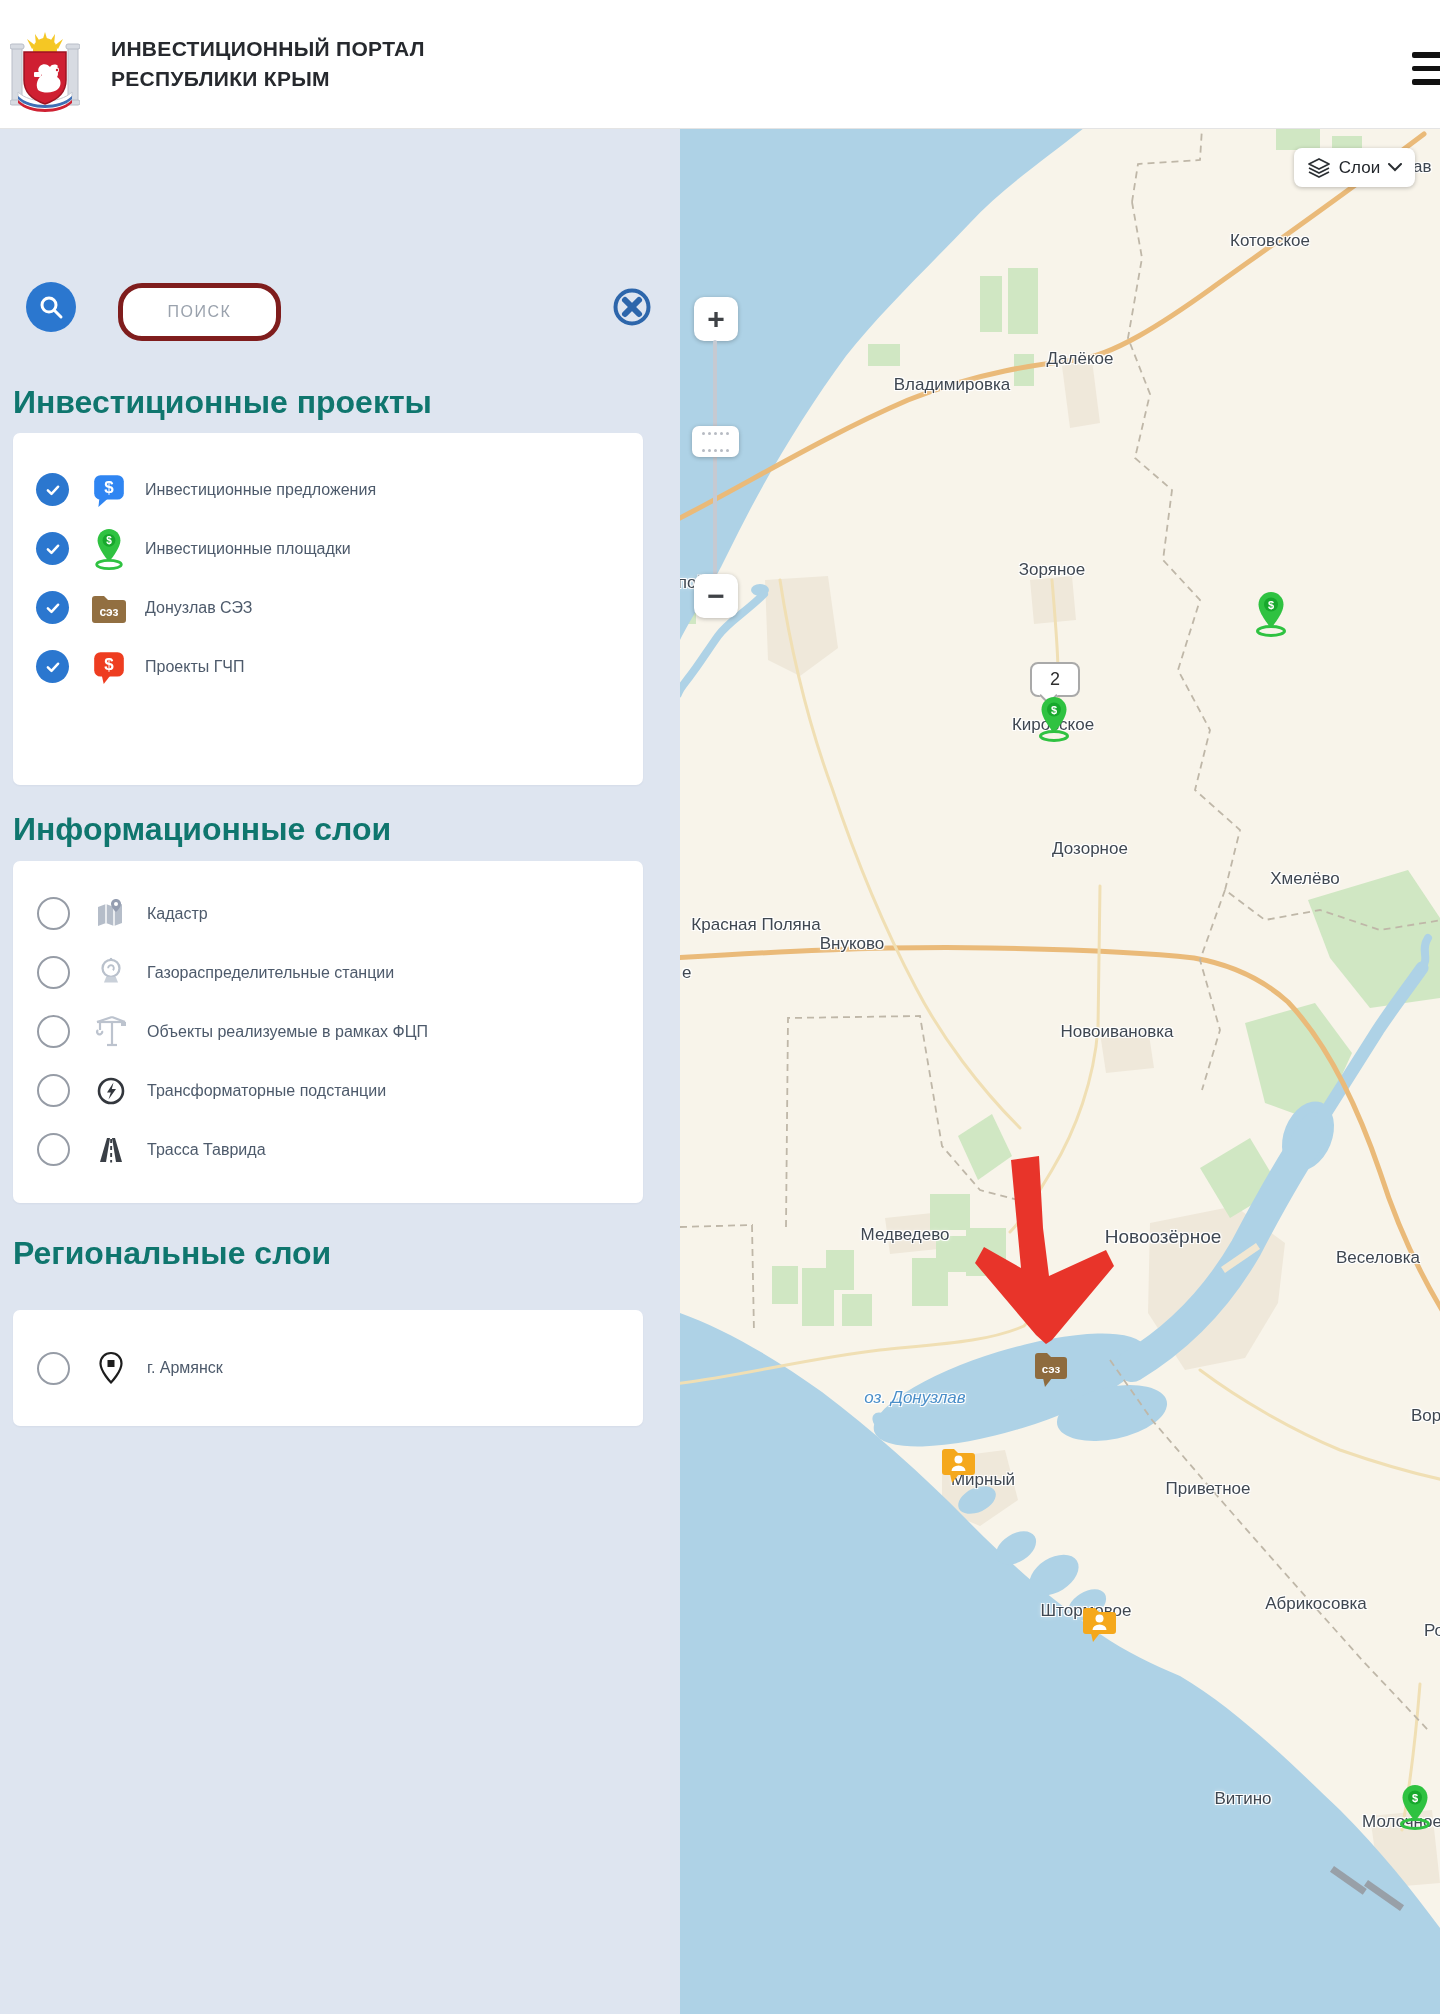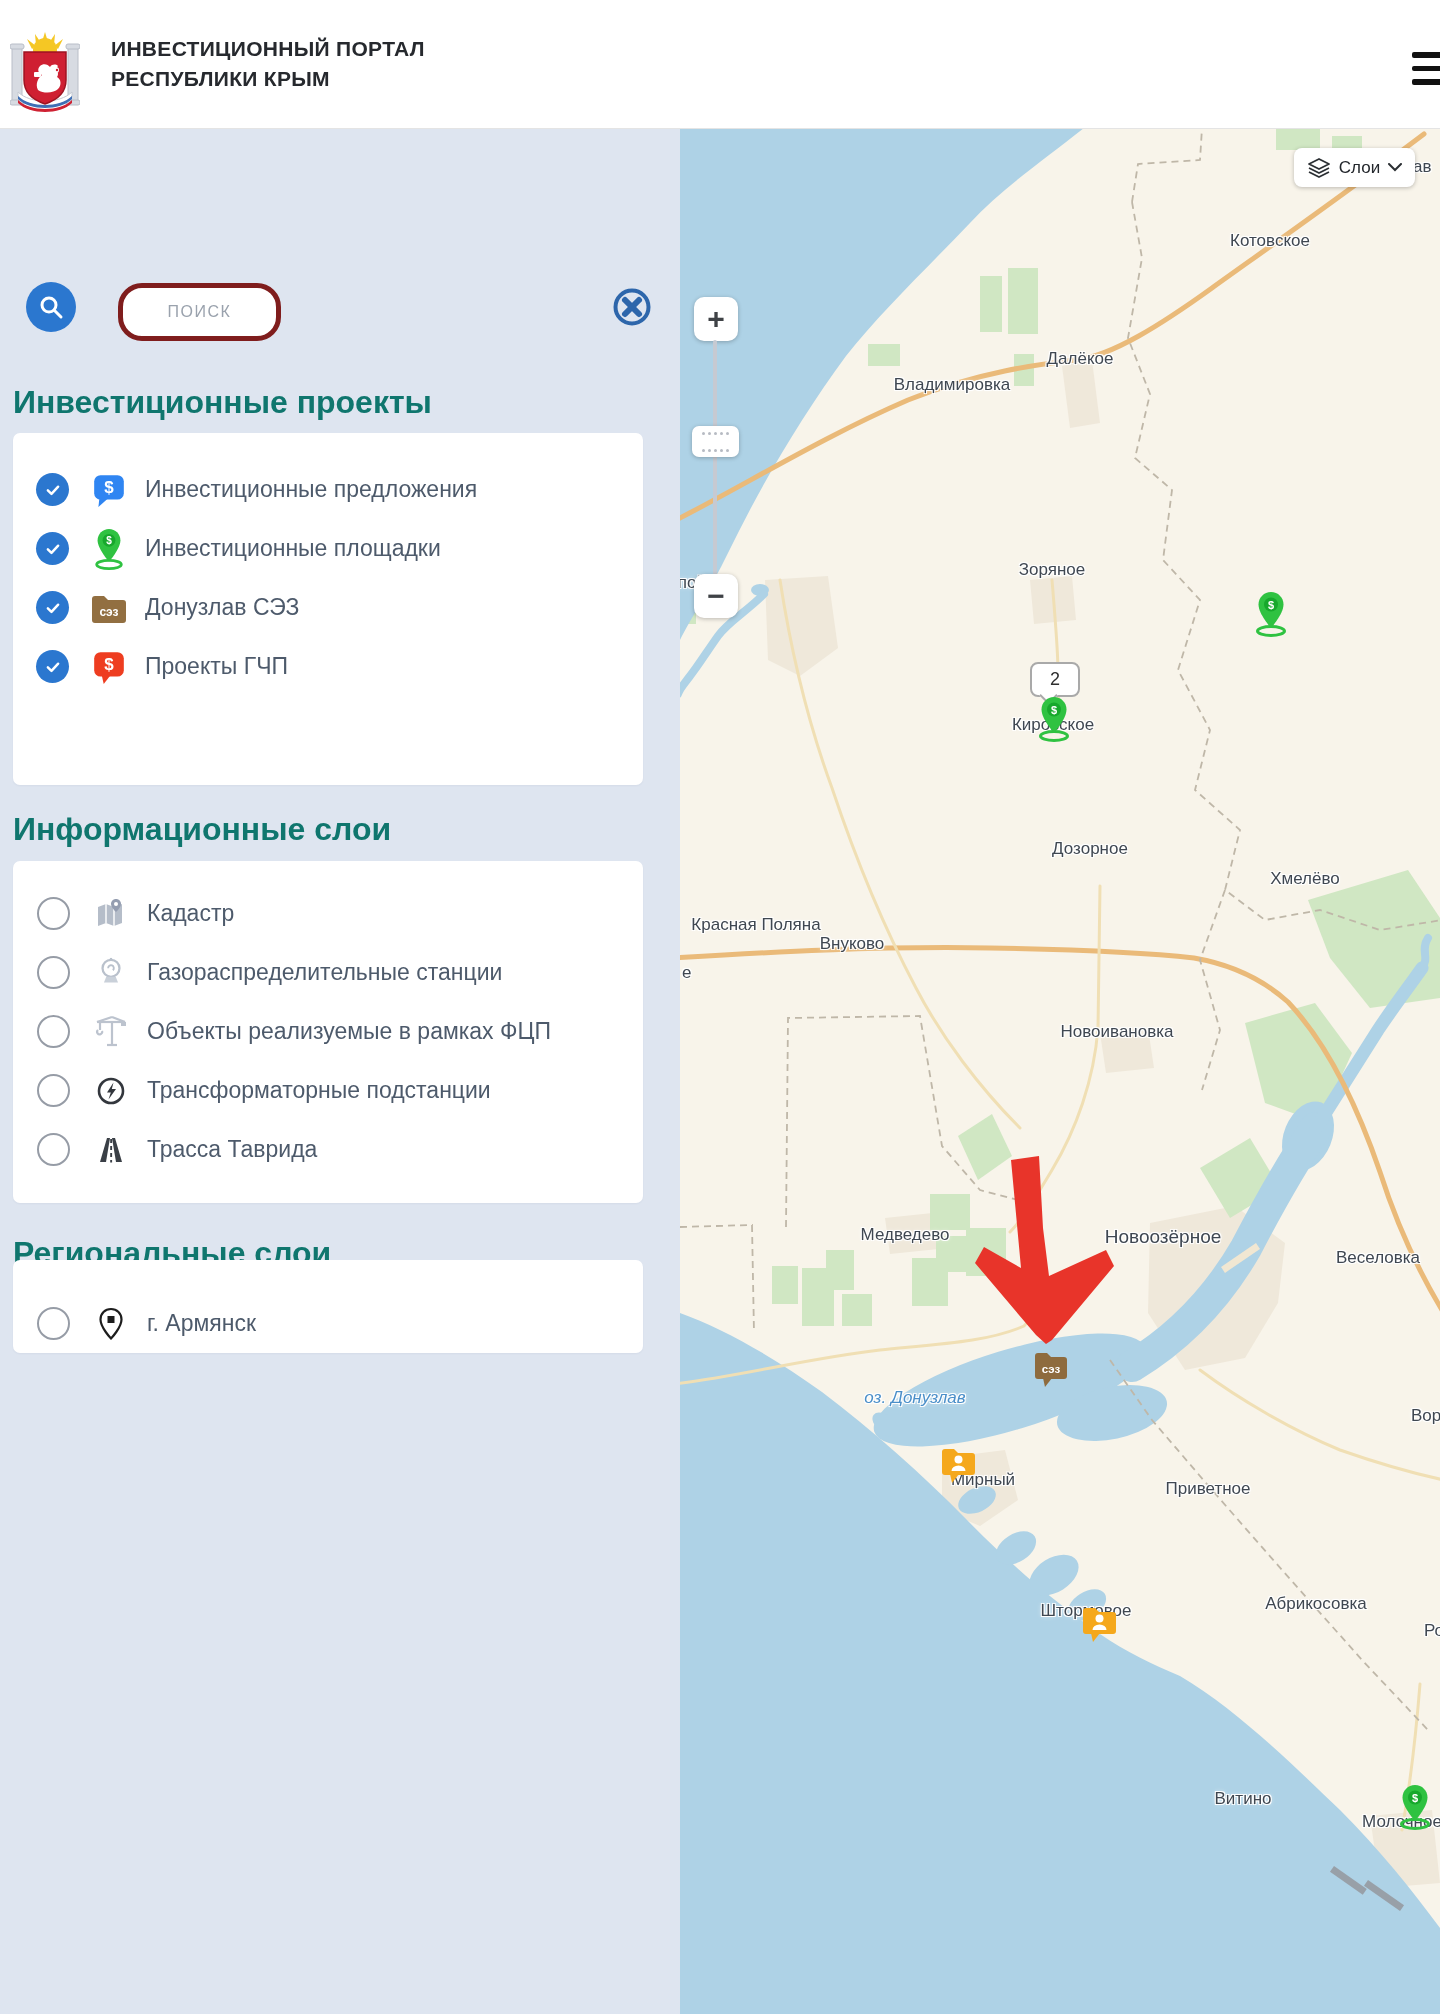--- a/index.html
+++ b/index.html
@@ -25,21 +25,21 @@
   #clear-btn{position:absolute;left:612px;top:159px;width:40px;height:40px;cursor:pointer;}
 
   .section-title{position:absolute;left:13px;font-size:32px;font-weight:600;color:#0f766e;}
   .card{position:absolute;left:13px;width:630px;background:#fff;border-radius:7px;
         box-shadow:0 1px 2px rgba(40,60,90,.05);}
   .row{display:flex;align-items:center;height:59px;padding-left:23px;cursor:pointer;}
   .cb{width:33px;height:33px;border-radius:50%;background:#2b77cf;flex:none;
       display:flex;align-items:center;justify-content:center;}
   .radio{width:29px;height:29px;border-radius:50%;background:#fff;border:2px solid #969ca6;flex:none;margin:1px;}
   .row .ic{width:44px;flex:none;margin-left:18px;display:flex;justify-content:center;align-items:center;}
-  .row .lbl{margin-left:14px;font-size:23px;color:#4d5a6b;white-space:nowrap;}
+  .row .lbl{margin-left:14px;font-size:16px;color:#4d5a6b;white-space:nowrap;}
 
   
   #map{position:absolute;left:680px;top:128px;width:760px;height:1886px;overflow:hidden;
        background:#f8f4ea;z-index:10;cursor:grab;}
   #basemap{position:absolute;left:0;top:0;}
 
   .maplabel{position:absolute;transform:translate(-50%,-50%);font-size:17px;color:#3f4751;
             white-space:nowrap;
             text-shadow:-1px -1px 0 rgba(255,255,255,.95),1px -1px 0 rgba(255,255,255,.95),
                         -1px 1px 0 rgba(255,255,255,.95),1px 1px 0 rgba(255,255,255,.95),
@@ -273,21 +273,21 @@
           <rect x="16.2" y="13" width="1.9" height="4" fill="#3a3f46"></rect>
           <rect x="16.2" y="20" width="1.9" height="4" fill="#3a3f46"></rect>
           <rect x="16.2" y="27" width="1.9" height="2.5" fill="#3a3f46"></rect>
         </svg>
       </span>
       <span class="lbl">Трасса Таврида</span>
     </div>
   </div>
 
   <div class="section-title" style="top:1107px">Региональные слои</div>
-  <div class="card" style="top:1132px;height:93px;display:flex;align-items:flex-end;">
+  <div class="card" style="top:1182px;height:116px;display:flex;align-items:center;">
     <div class="row" style="width:100%">
       <span class="radio"></span>
       <span class="ic">
         <svg width="26" height="34" viewBox="0 0 26 34">
           <path d="M13,2 C7,2 2.5,6.5 2.5,12.5 C2.5,20.5 13,31.5 13,31.5 C13,31.5 23.5,20.5 23.5,12.5 C23.5,6.5 19,2 13,2 Z" fill="#fff" stroke="#1d1d1d" stroke-width="2.2"></path>
           <rect x="9.5" y="9" width="7" height="7" fill="#1d1d1d"></rect>
         </svg>
       </span>
       <span class="lbl">г. Армянск</span>
     </div>

